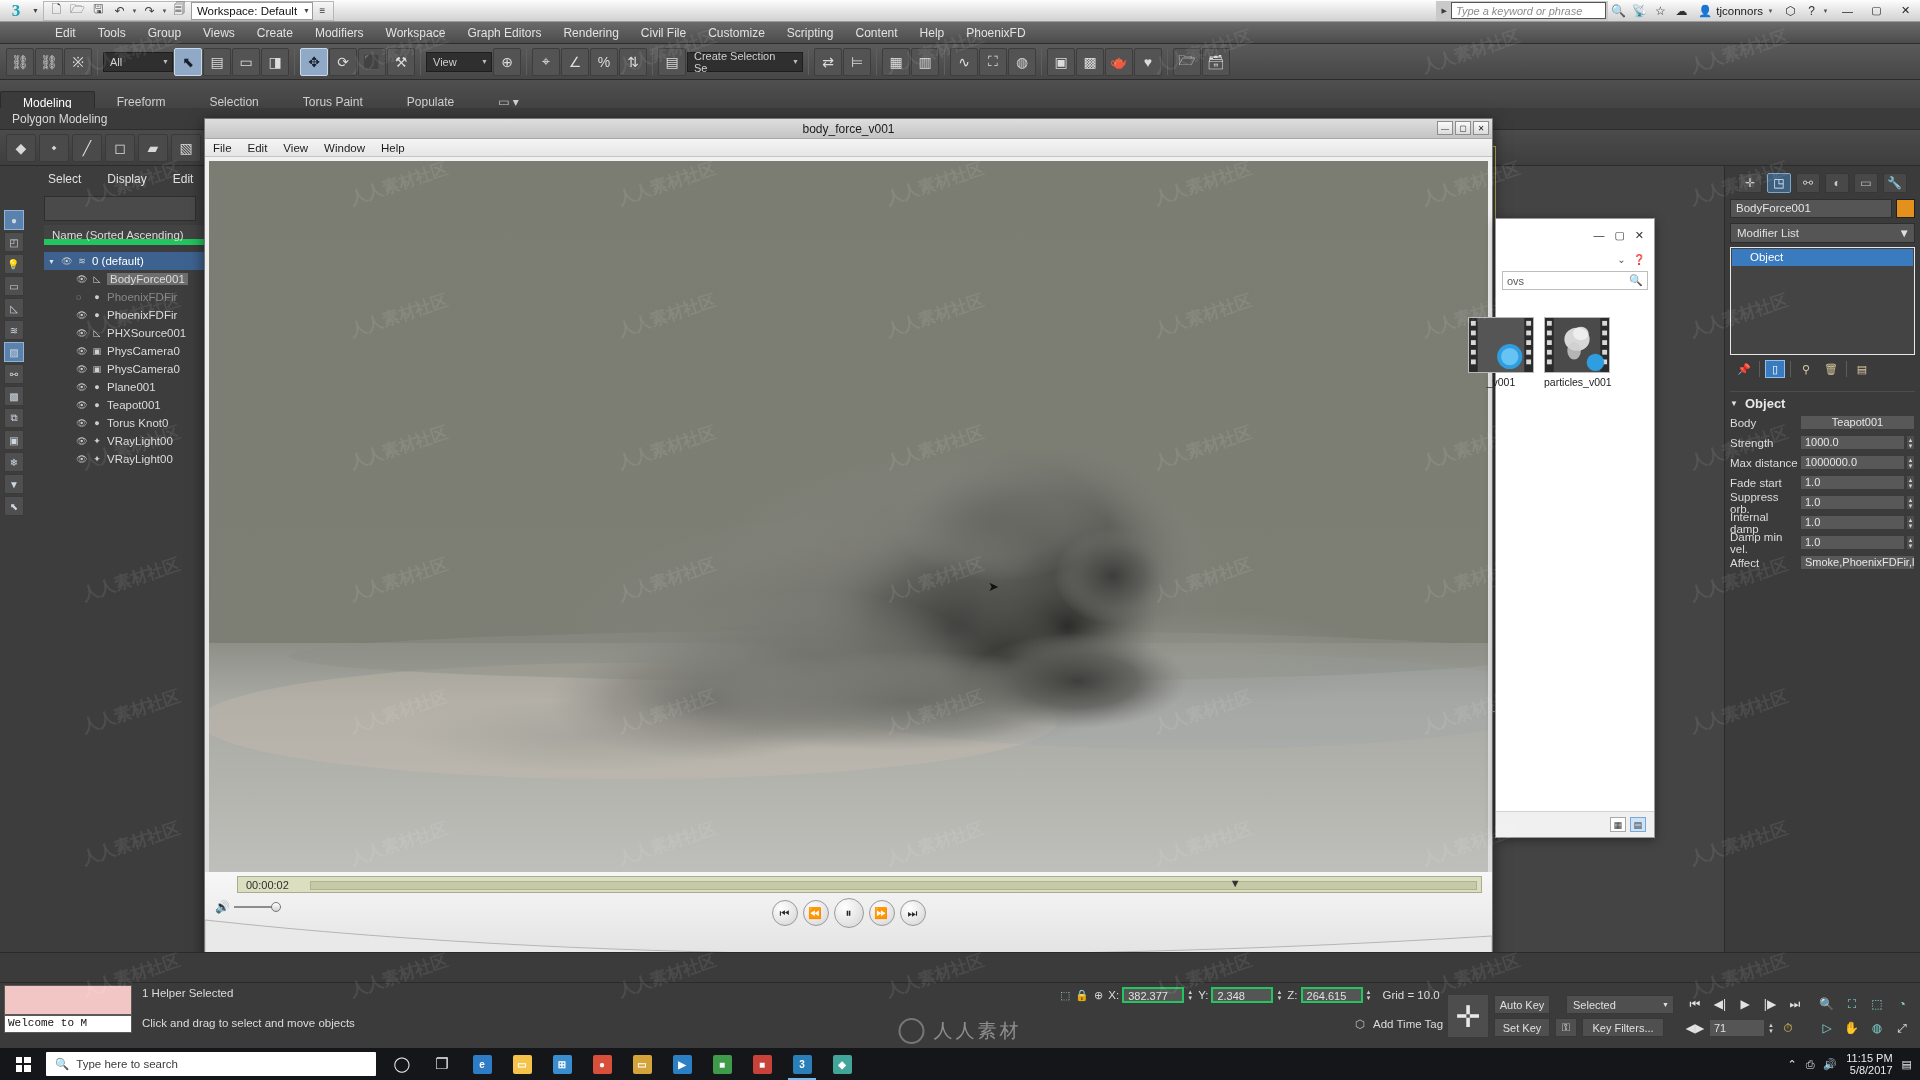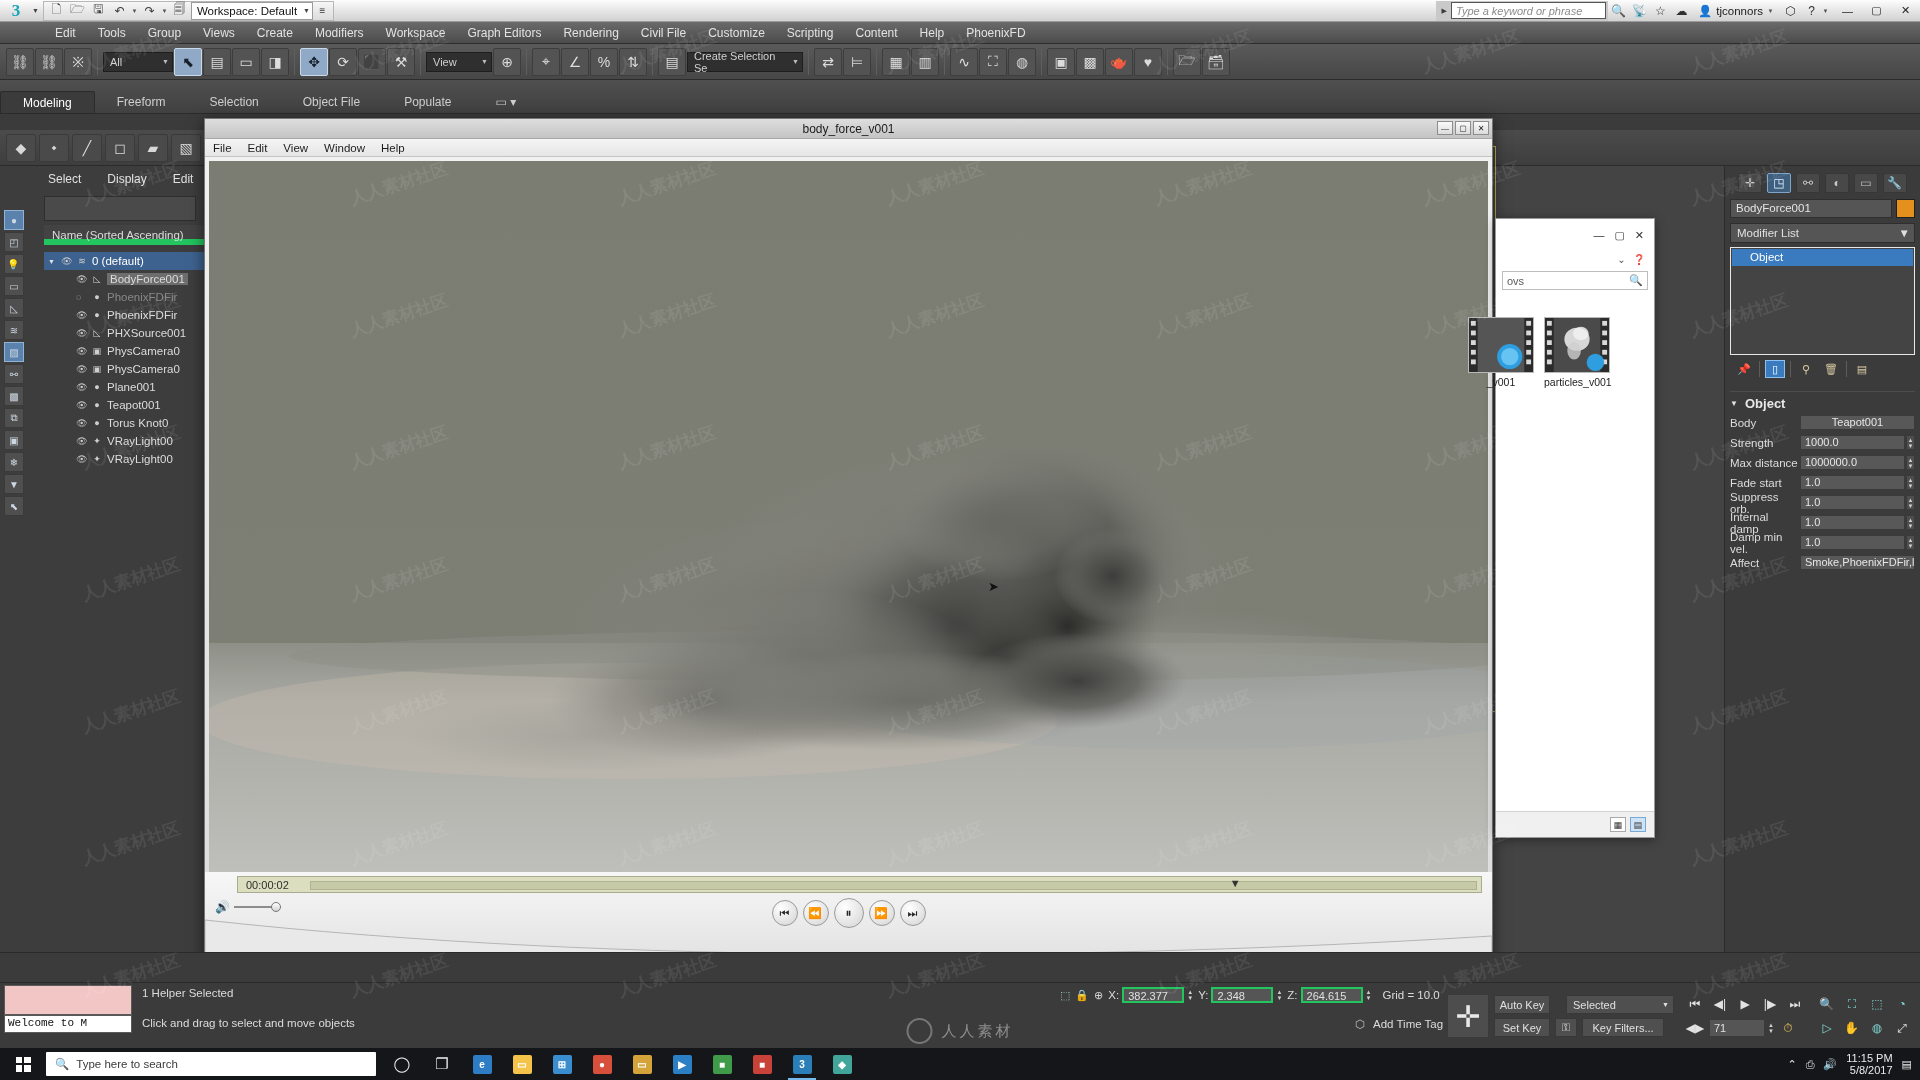--- a/index.html
+++ b/index.html
@@ -309,21 +309,21 @@
           color:#eaeaea; font-size:11px; }
   .clock { text-align:right; line-height:12px; font-size:11px; }
 
   
   .wm { position:absolute; color:rgba(255,255,255,.085); font-size:17px; font-weight:bold;
         transform:rotate(-18deg); pointer-events:none; user-select:none;
         font-family:"DejaVu Sans", sans-serif; white-space:nowrap; }
   .wm-center { position:absolute; left:50%; bottom:36px; transform:translateX(-50%);
                display:flex; align-items:center; gap:9px; pointer-events:none; }
   .wm-center .cir { width:26px; height:26px; border-radius:50%; border:2px solid rgba(255,255,255,.3);}
-  .wm-center .txt { color:rgba(255,255,255,.42); font-size:15px; letter-spacing:3px; }
+  .wm-center .txt { color:rgba(255,255,255,.42); font-size:19px; letter-spacing:3px; }
 </style>
 </head>
 <body>
 
 <div class="app">
 
   <div class="qat">
     <div class="logo3">3</div>
     <div class="qat-caret">▼</div>
     <div class="qat-grp">
@@ -436,24 +436,27 @@
     <div class="tb-ic">♥</div>
     <div class="tb-sep"></div>
     <div class="tb-ic">🗁</div>
     <div class="tb-ic">🗃</div>
   </div>
 
   <div class="ribbon" id="ribbon-tabs">
       <div class="rtab active">Modeling</div>
       <div class="rtab">Freeform</div>
       <div class="rtab">Selection</div>
-      <div class="rtab">Object File</div>
+      <div class="rtab">Torus Paint</div>
       <div class="rtab">Populate</div>
       <div class="rtab">▭ ▾</div>
     </div>
+  <div class="ribbon-sub">
+    <span>Polygon Modeling</span>
+  </div>
   <div class="ribbon-tools">
     <div class="rt-ic">◆</div>
     <div class="rt-ic">⬩</div>
     <div class="rt-ic">╱</div>
     <div class="rt-ic">◻</div>
     <div class="rt-ic">▰</div>
     <div class="rt-ic">▧</div>
     <div class="tb-sep"></div>
     <div class="rt-ic">🧩</div>
     <div class="rt-ic">⇿</div>

